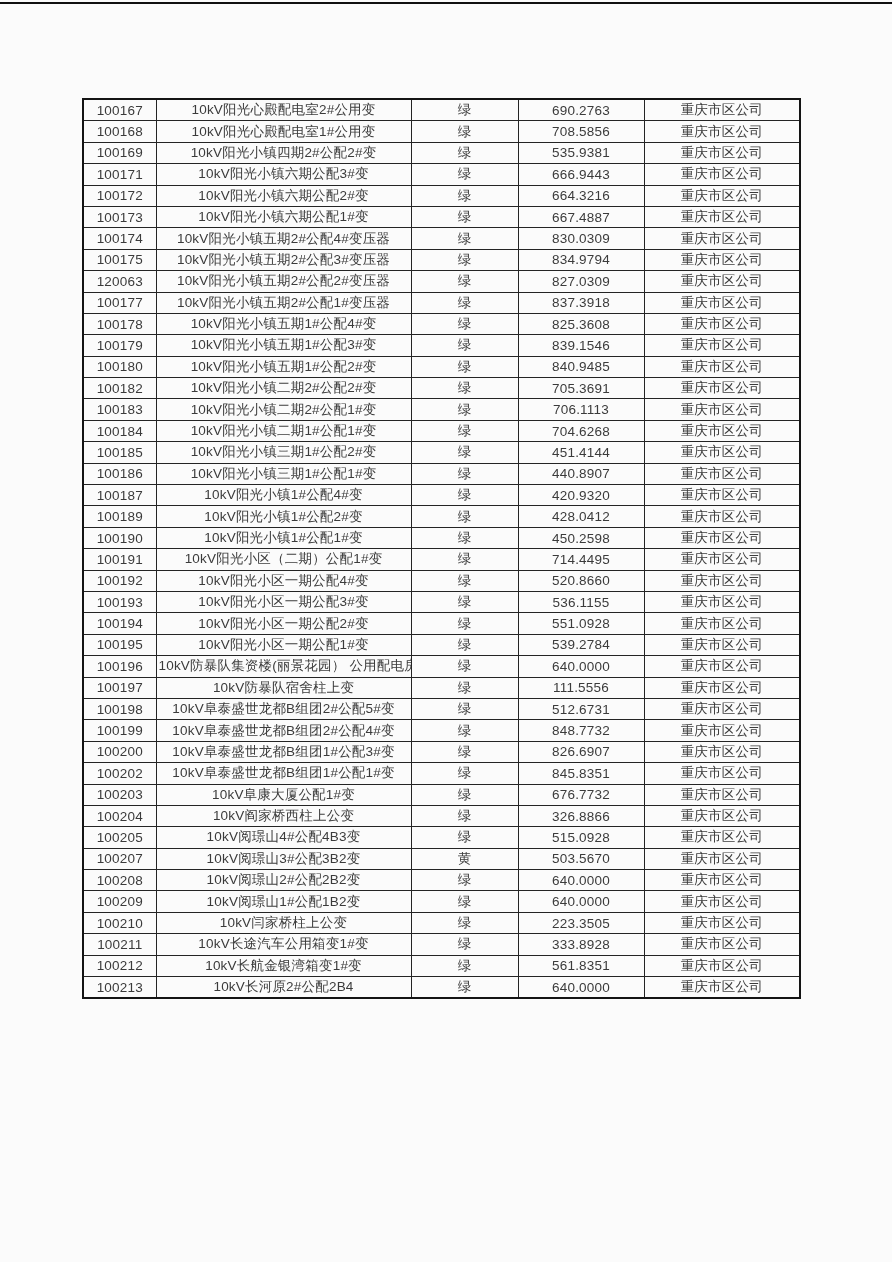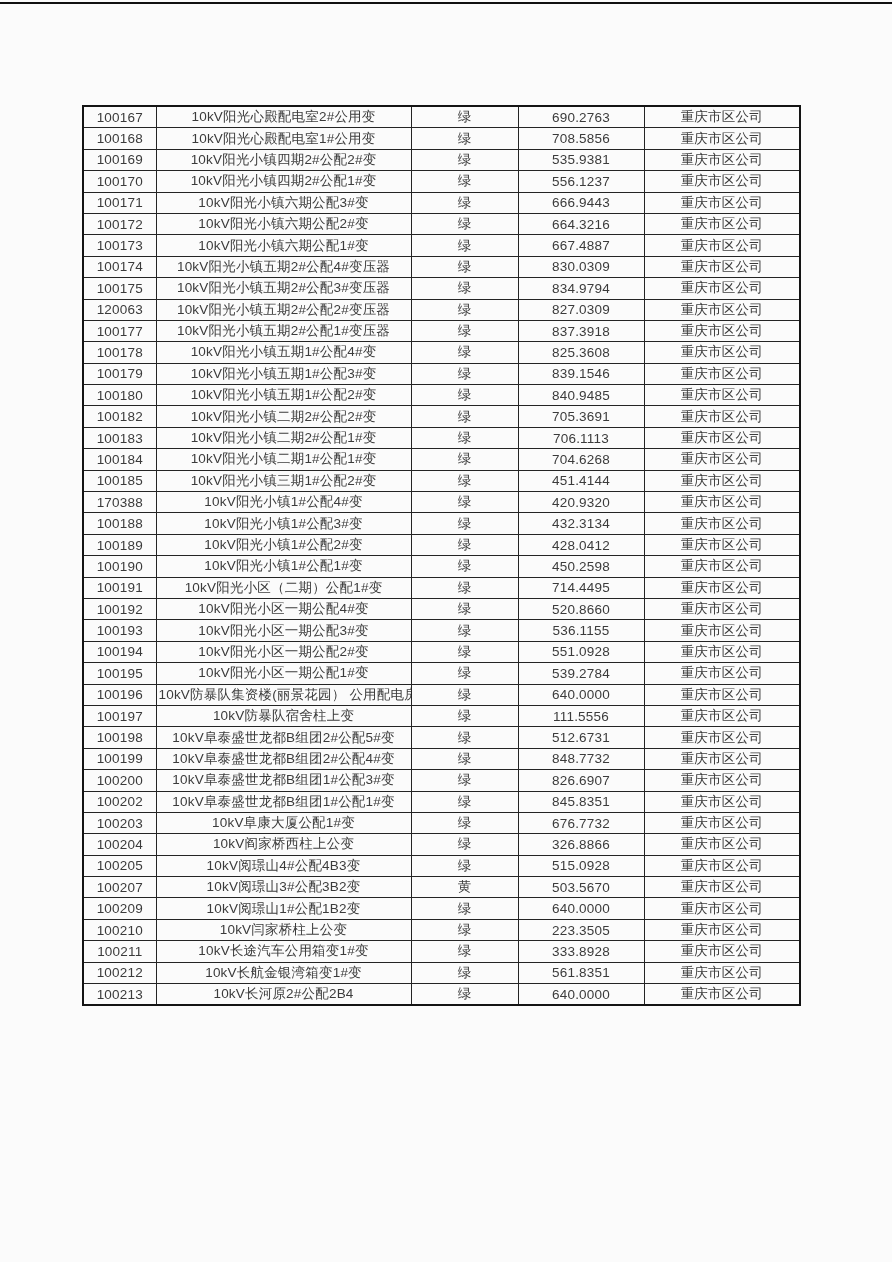--- a/index.html
+++ b/index.html
@@ -17,21 +17,21 @@
     position: absolute;
     top: 2px;
     left: 0;
     width: 892px;
     height: 2px;
     background: #101010;
   }
   table.device-table {
     position: absolute;
     left: 82px;
-    top: 105px;
+    top: 98px;
     width: 717px;
     border-collapse: collapse;
     table-layout: fixed;
     border: 2px solid #141414;
   }
   table.device-table td {
     border: 1px solid #242424;
     height: 20.4px;
     padding: 0 2px;
     text-align: center;
@@ -77,27 +77,20 @@
         <td>重庆市区公司</td>
       </tr>
       <tr>
         <td>100169</td>
         <td>10kV阳光小镇四期2#公配2#变</td>
         <td>绿</td>
         <td>535.9381</td>
         <td>重庆市区公司</td>
       </tr>
       <tr>
-        <td>100170</td>
-        <td>10kV阳光小镇四期2#公配1#变</td>
-        <td>绿</td>
-        <td>556.1237</td>
-        <td>重庆市区公司</td>
-      </tr>
-      <tr>
         <td>100171</td>
         <td>10kV阳光小镇六期公配3#变</td>
         <td>绿</td>
         <td>666.9443</td>
         <td>重庆市区公司</td>
       </tr>
       <tr>
         <td>100172</td>
         <td>10kV阳光小镇六期公配2#变</td>
         <td>绿</td>
@@ -182,31 +175,31 @@
         <td>重庆市区公司</td>
       </tr>
       <tr>
         <td>100185</td>
         <td>10kV阳光小镇三期1#公配2#变</td>
         <td>绿</td>
         <td>451.4144</td>
         <td>重庆市区公司</td>
       </tr>
       <tr>
-        <td>170388</td>
+        <td>100186</td>
+        <td>10kV阳光小镇三期1#公配1#变</td>
+        <td>绿</td>
+        <td>440.8907</td>
+        <td>重庆市区公司</td>
+      </tr>
+      <tr>
+        <td>100187</td>
         <td>10kV阳光小镇1#公配4#变</td>
         <td>绿</td>
         <td>420.9320</td>
-        <td>重庆市区公司</td>
-      </tr>
-      <tr>
-        <td>100188</td>
-        <td>10kV阳光小镇1#公配3#变</td>
-        <td>绿</td>
-        <td>432.3134</td>
         <td>重庆市区公司</td>
       </tr>
       <tr>
         <td>100189</td>
         <td>10kV阳光小镇1#公配2#变</td>
         <td>绿</td>
         <td>428.0412</td>
         <td>重庆市区公司</td>
       </tr>
       <tr>
@@ -315,20 +308,27 @@
         <td>重庆市区公司</td>
       </tr>
       <tr>
         <td>100207</td>
         <td>10kV阅璟山3#公配3B2变</td>
         <td>黄</td>
         <td>503.5670</td>
         <td>重庆市区公司</td>
       </tr>
       <tr>
+        <td>100208</td>
+        <td>10kV阅璟山2#公配2B2变</td>
+        <td>绿</td>
+        <td>640.0000</td>
+        <td>重庆市区公司</td>
+      </tr>
+      <tr>
         <td>100209</td>
         <td>10kV阅璟山1#公配1B2变</td>
         <td>绿</td>
         <td>640.0000</td>
         <td>重庆市区公司</td>
       </tr>
       <tr>
         <td>100210</td>
         <td>10kV闫家桥柱上公变</td>
         <td>绿</td>

